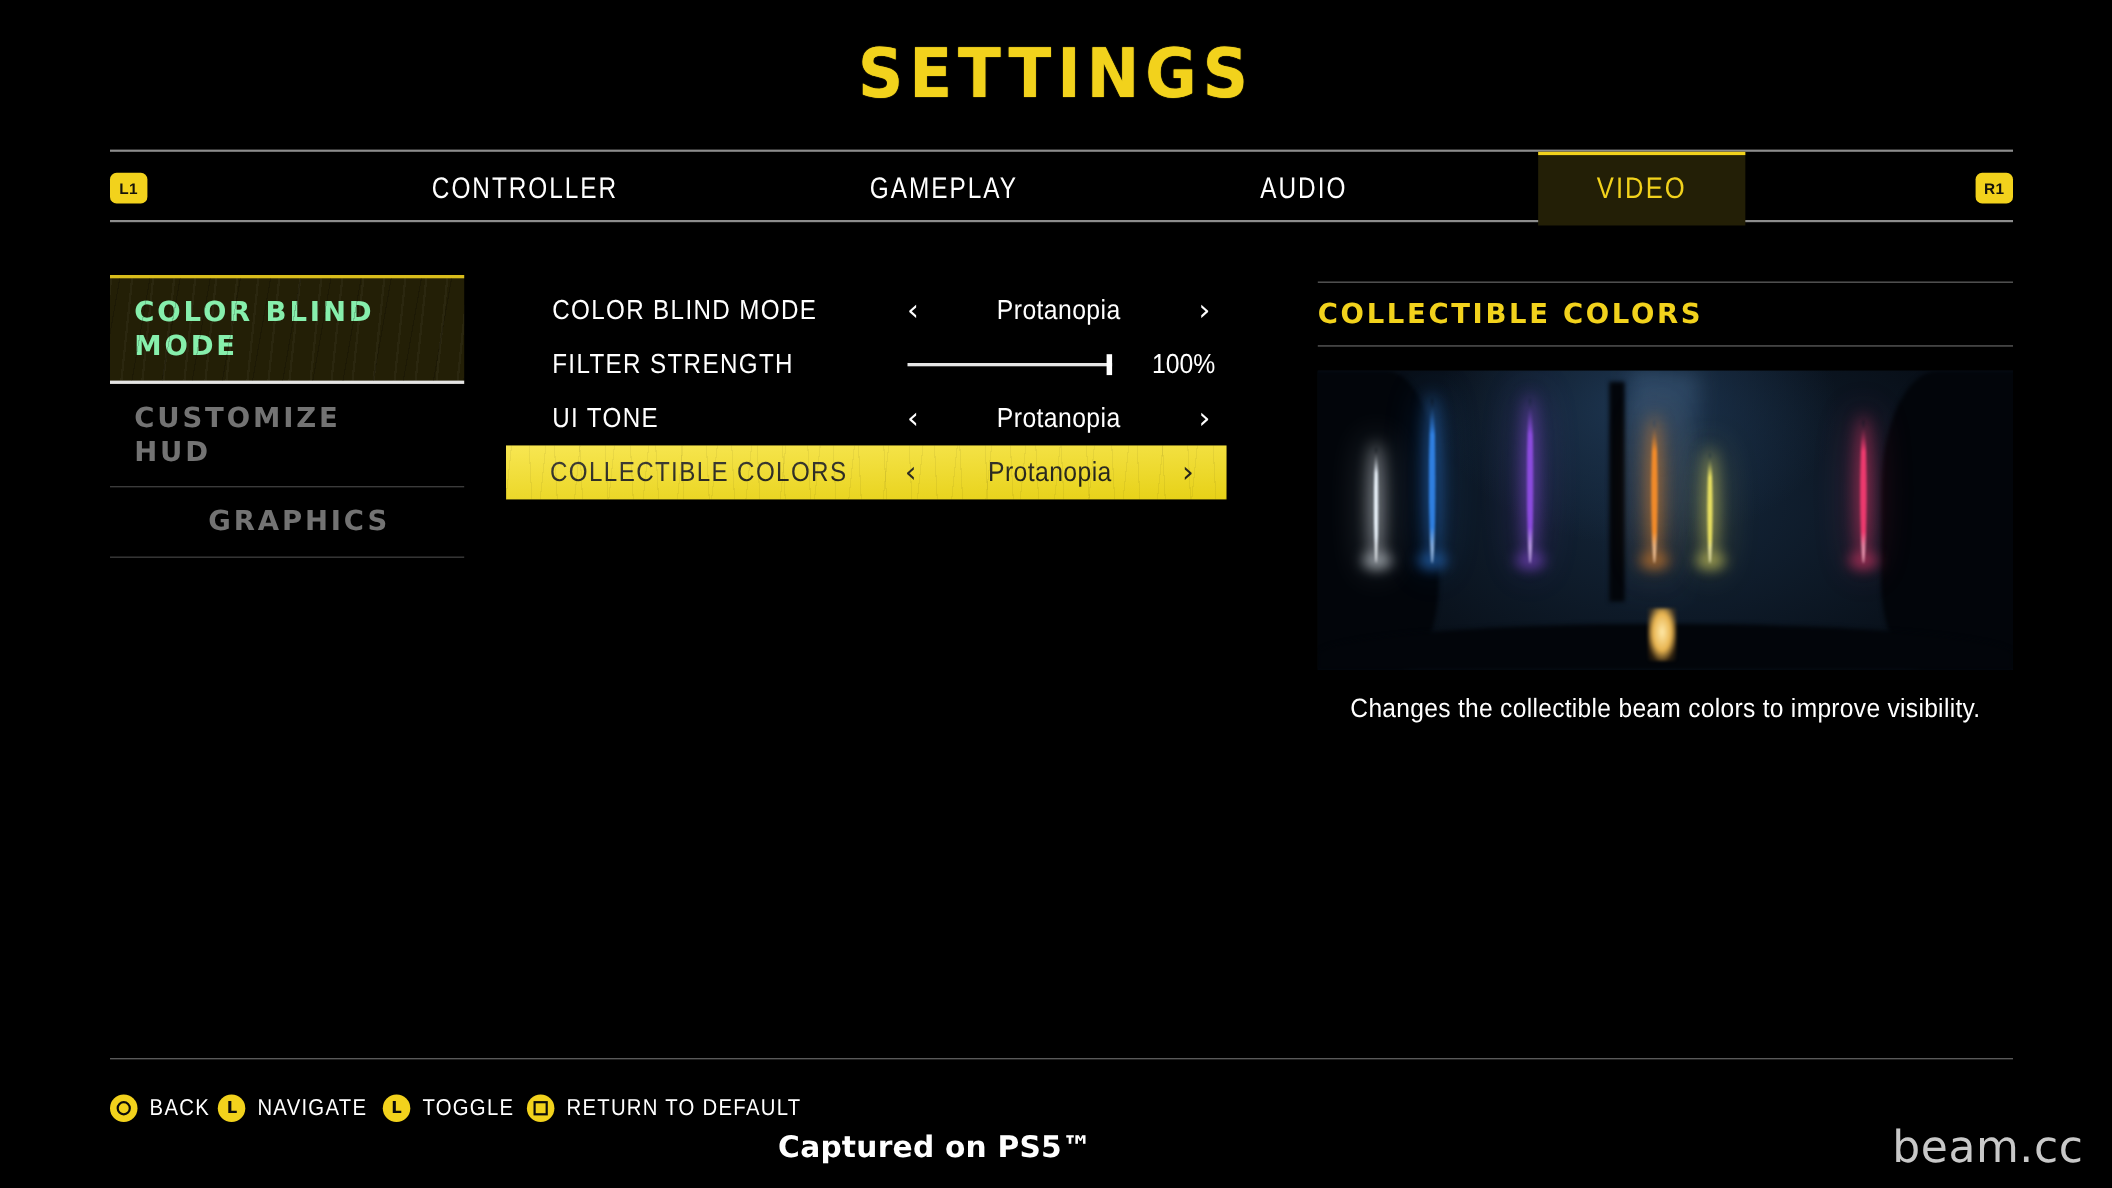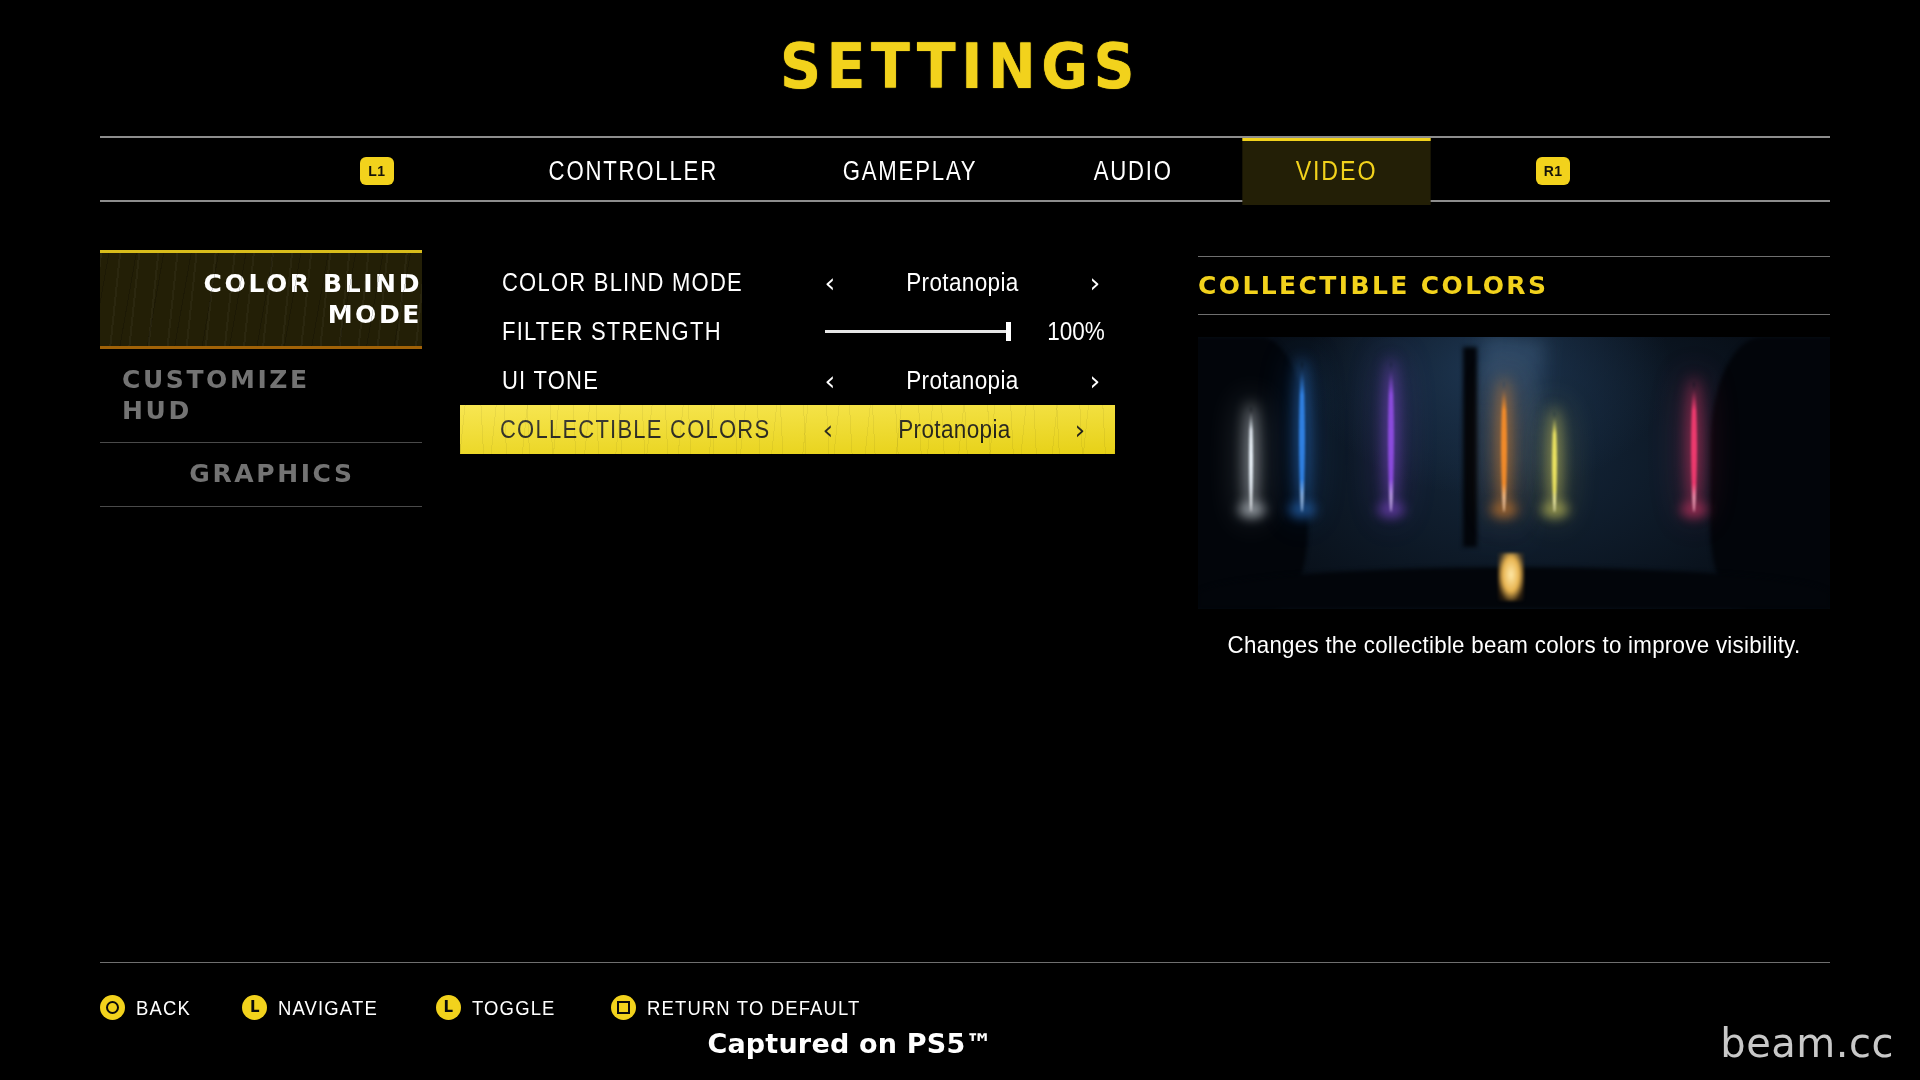--- a/index.html
+++ b/index.html
@@ -50,21 +50,21 @@
   .tabrule.bottom { top: 200px; }
 
   .tabbar {
     position: absolute;
     top: 137px;
     left: 100px;
     width: 1730px;
     height: 68px;
     display: flex;
     align-items: center;
-    justify-content: center;
+    justify-content: space-between;
   }
   .tab {
     font-family: "Liberation Sans Narrow", "Liberation Sans", sans-serif;
     font-size: 27px;
     letter-spacing: 2.2px;
     color: #ffffff;
     text-transform: uppercase;
     transform: scaleX(0.82);
     height: 64px;
     line-height: 64px;
@@ -110,25 +110,24 @@
     letter-spacing: 2.6px;
     color: #737373;
     padding: 16px 0 16px 22px;
     line-height: 1.22;
     text-transform: uppercase;
     border-bottom: 1px solid #4a4a4a;
     transform-origin: left center;
   }
   .side-item.selected {
     background: #231f06;
-    color: #ffffff;
+    color: #86efac;
     border-top: 3px solid #d8bc1b;
-    border-bottom: 3px solid #a16207;
-    position: relative;
-    text-align: right;
+    border-bottom: 3px solid #e5e5e5;
+    position: relative;
   }
   .side-item.selected::after {
     content: "";
     position: absolute;
     inset: 0;
     background:
       repeating-linear-gradient(96deg, rgba(255,255,255,0.035) 0 2px, transparent 2px 19px),
       repeating-linear-gradient(-80deg, rgba(0,0,0,0.18) 0 1px, transparent 1px 27px);
     pointer-events: none;
   }
@@ -321,21 +320,20 @@
     width: 1730px;
     height: 1px;
     background: #6f6f6f;
   }
   .prompts {
     position: absolute;
     top: 995px;
     left: 100px;
     display: flex;
     align-items: flex-start;
-    gap: 44px;
   }
   .prompt {
     display: flex;
     align-items: center;
     gap: 11px;
   }
   .prompt-label {
     font-family: "Liberation Sans Narrow", "Liberation Sans", sans-serif;
     font-size: 21px;
     letter-spacing: 1.3px;

